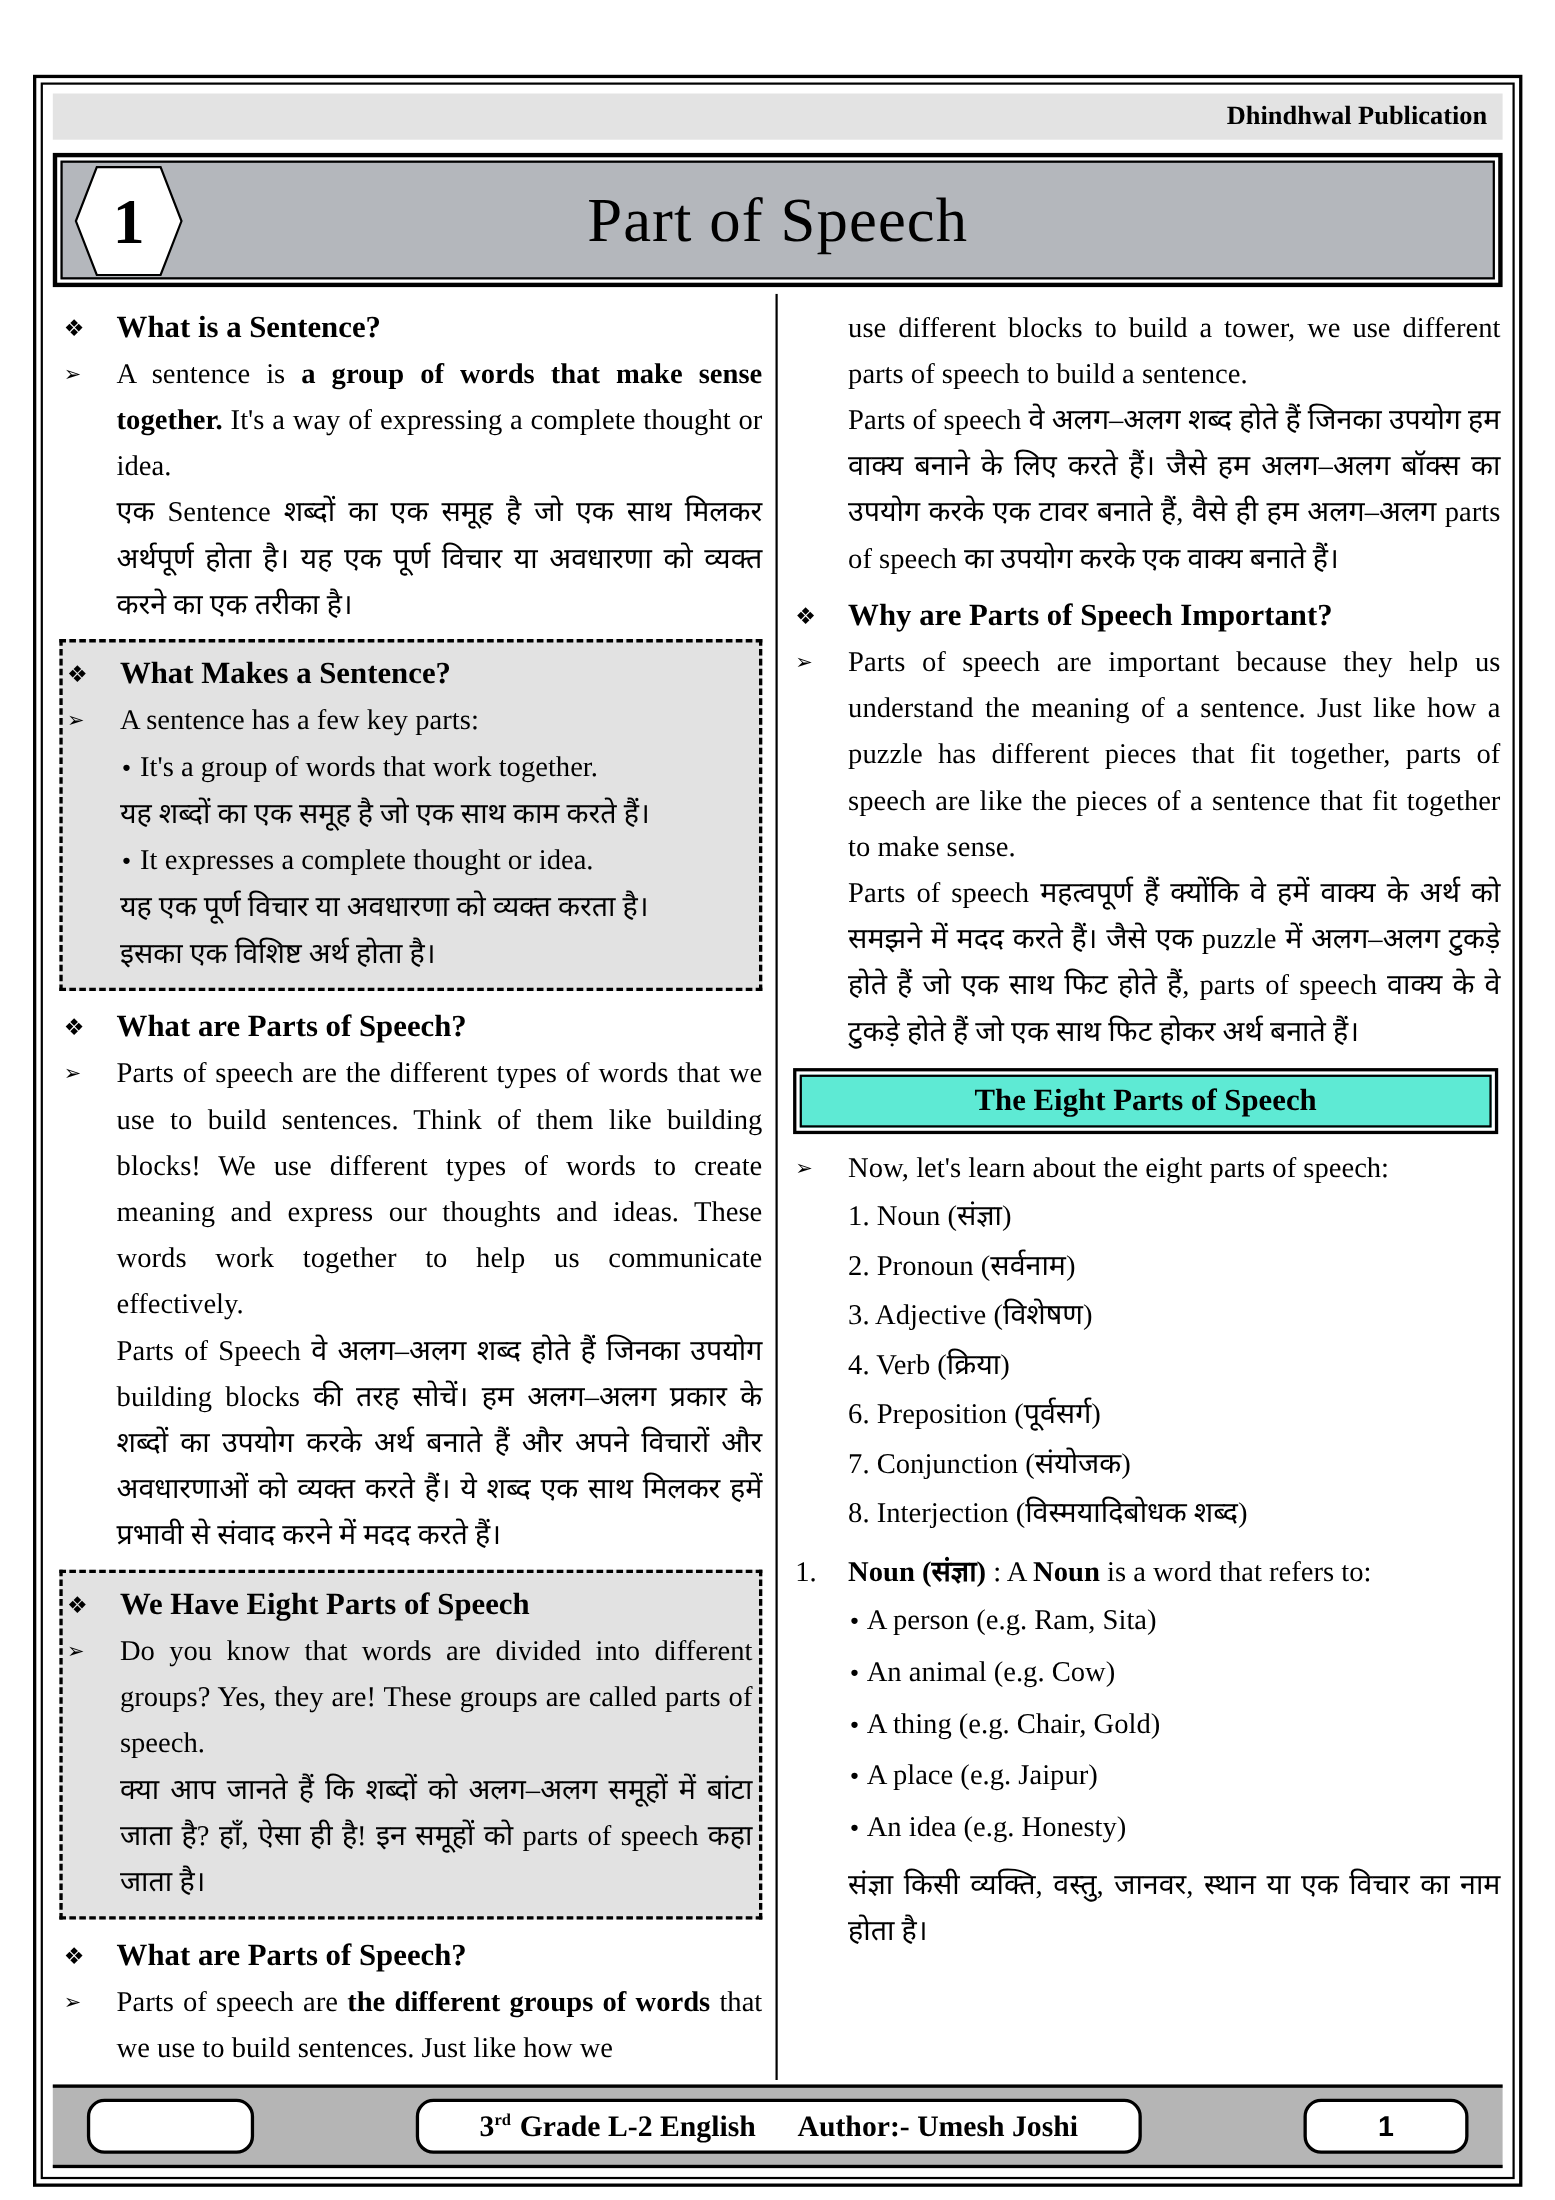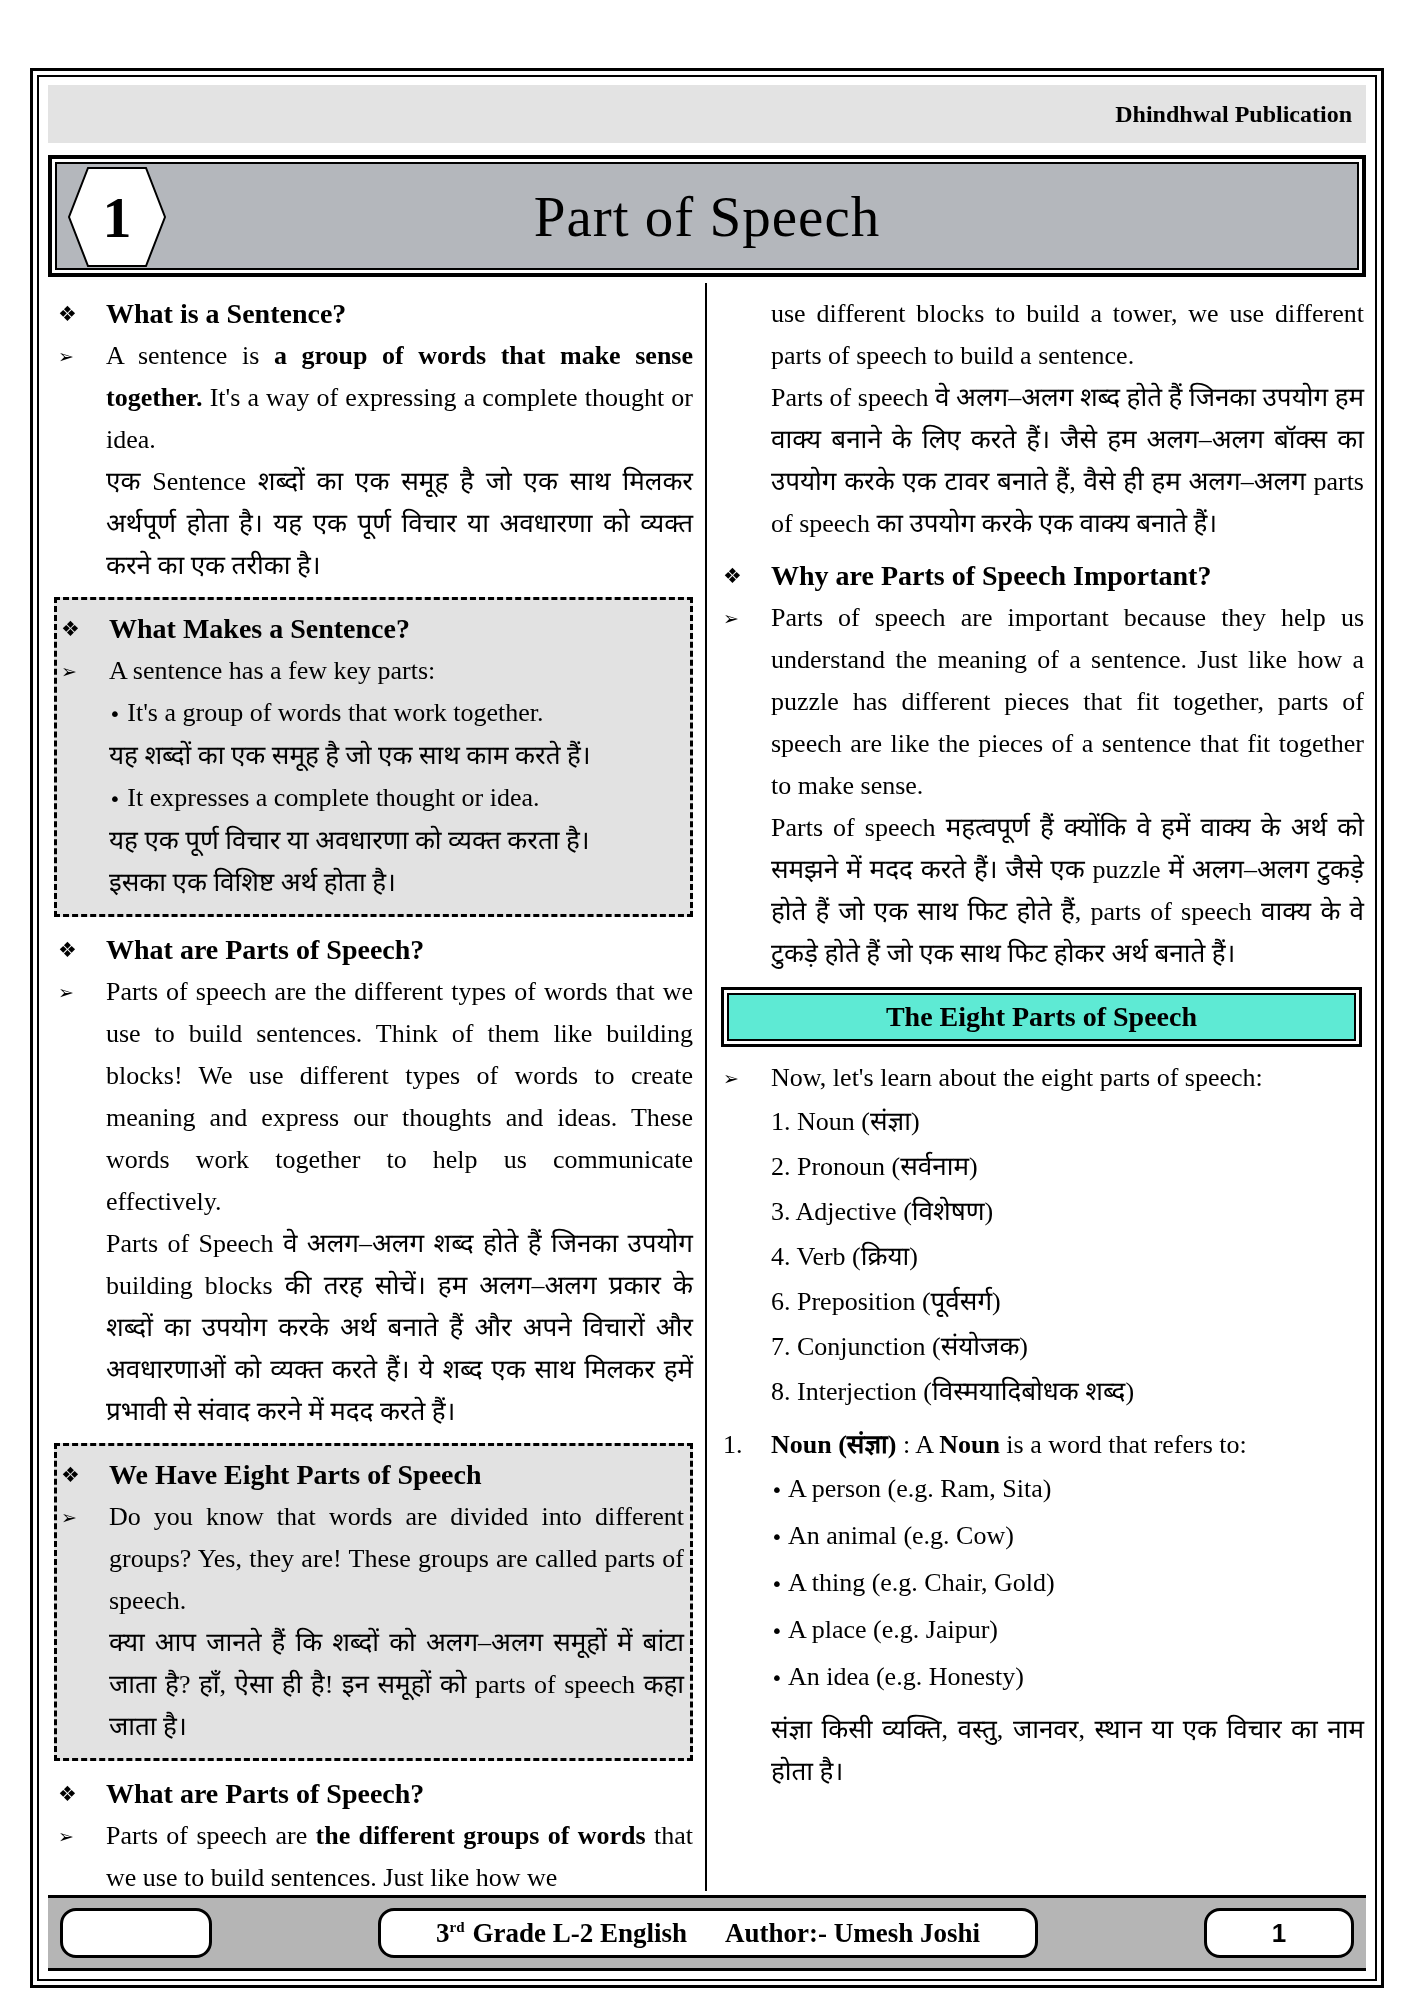--- a/index.html
+++ b/index.html
@@ -11,21 +11,21 @@
   .page {
     position:absolute; left:30px; top:68px; width:1354px; height:1920px;
     border:3px solid #000; padding:4px; background:#fff;
   }
   .page-inner {
     border:2px solid #000; width:100%; height:100%;
     padding:8px 9px; display:flex; flex-direction:column;
   }
   
   .header-bar {
-    height:58px; background:#e3e3e3; display:flex; align-items:center;
+    height:42px; background:#e3e3e3; display:flex; align-items:center;
     justify-content:flex-end; padding:0 14px; font-weight:bold; font-size:24px;
     flex:0 0 auto;
   }
   
   .banner { margin-top:12px; border:4px solid #000; padding:3px; flex:0 0 auto; background:#fff; }
   .banner-inner {
     border:2px solid #000; background:#b4b7bc; height:108px; position:relative;
     display:flex; align-items:center; justify-content:center;
   }
   .hexagon { position:absolute; left:10px; top:2px; width:100px; height:102px; }
@@ -67,21 +67,21 @@
     font-weight:bold; font-size:28px; line-height:44px;
   }
   .list-line { line-height:45px; text-align:left; }
   .bullet-line { line-height:45px; text-align:left; }
   .hindi-after { margin-top:8px; }
   
   .footer-bar {
     flex:0 0 auto; height:76px; background:#b5b5b5;
     border-top:3px solid #000; border-bottom:3px solid #000;
     display:flex; align-items:center; justify-content:space-between;
-    padding:0 12px; margin-top:4px;
+    padding:0 31px; margin-top:4px;
   }
   .fbox {
     background:#fff; border:3px solid #000; border-radius:16px; height:50px;
     display:flex; align-items:center; justify-content:center;
     font-weight:bold; font-size:27px;
   }
   .fbox-left   { width:152px; }
   .fbox-center { width:660px; gap:38px; }
   .fbox-right  { width:150px; font-family:"Liberation Sans", sans-serif; font-size:26px; }
   .fbox-center sup { font-size:15px; line-height:0; }

